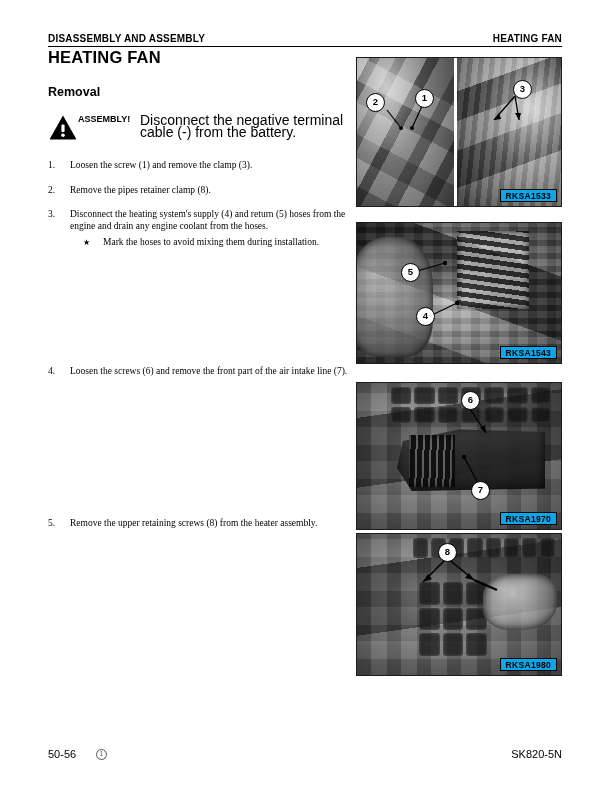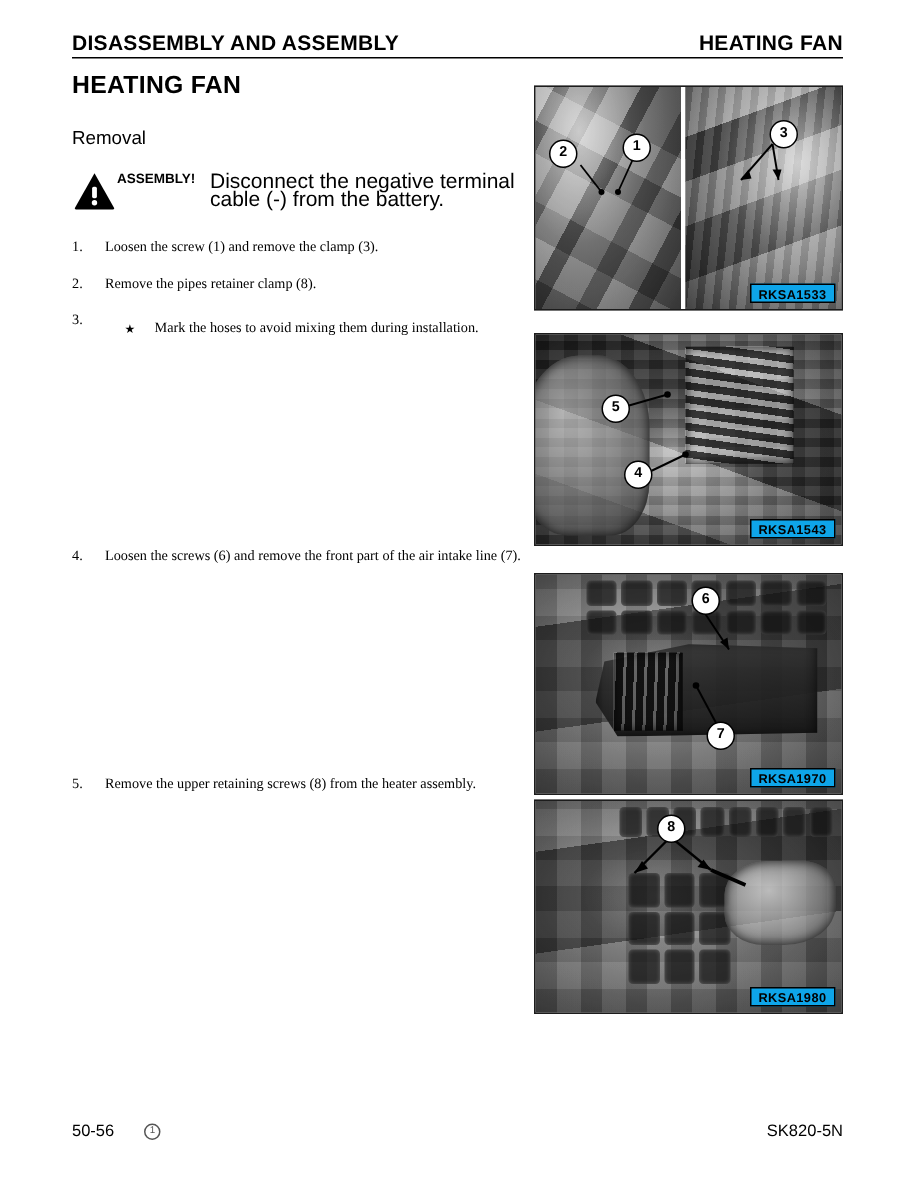--- a/index.html
+++ b/index.html
@@ -13,49 +13,49 @@
     position: relative;
     font-family: "Liberation Serif", serif;
     color: #000000;
     overflow: hidden;
   }
 
   
   .page-header {
     position: absolute;
     left: 48px;
-    top: 20px;
+    top: 33px;
     width: 514px;
     display: flex;
     justify-content: space-between;
     align-items: flex-end;
     border-bottom: 1.6px solid #000;
     padding-bottom: 2px;
     font-family: "Liberation Sans", sans-serif;
     font-weight: bold;
-    font-size: 14px;
+    font-size: 10px;
     letter-spacing: 0.2px;
   }
 
   
   .section-title {
     position: absolute;
     left: 48px;
     top: 48px;
     font-family: "Liberation Sans", sans-serif;
     font-weight: bold;
     font-size: 16.5px;
     letter-spacing: 0.2px;
   }
   .sub-title {
     position: absolute;
     left: 48px;
     top: 85px;
     font-family: "Liberation Sans", sans-serif;
-    font-weight: normal;
+    font-weight: bold;
     font-size: 12.5px;
   }
 
   
   .warning-block {
     position: absolute;
     left: 48px;
     top: 112px;
     width: 300px;
     display: flex;
@@ -276,20 +276,21 @@
 </div>
 
 <div class="step" id="step-2">
   <span class="step-num">2.</span>
   <span class="step-body">Remove the pipes retainer clamp (8).</span>
 </div>
 
 <div class="step" id="step-3">
   <span class="step-num">3.</span>
   <span class="step-body">
+    <span>Disconnect the heating system's supply (4) and return (5) hoses from the engine and drain any engine coolant from the hoses.</span>
     <span class="sub-bullet">
       <span class="star">★</span>
       <span>Mark the hoses to avoid mixing them during installation.</span>
     </span>
   </span>
 </div>
 
 <div class="step" id="step-4">
   <span class="step-num">4.</span>
   <span class="step-body">Loosen the screws (6) and remove the front part of the air intake line (7).</span>

